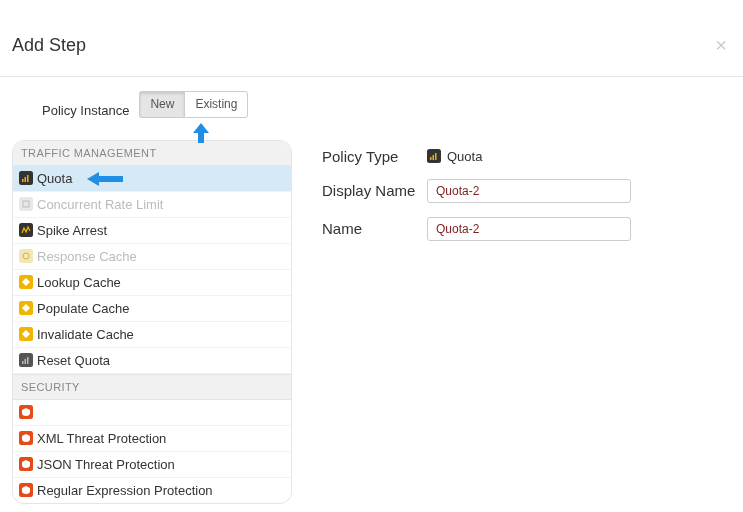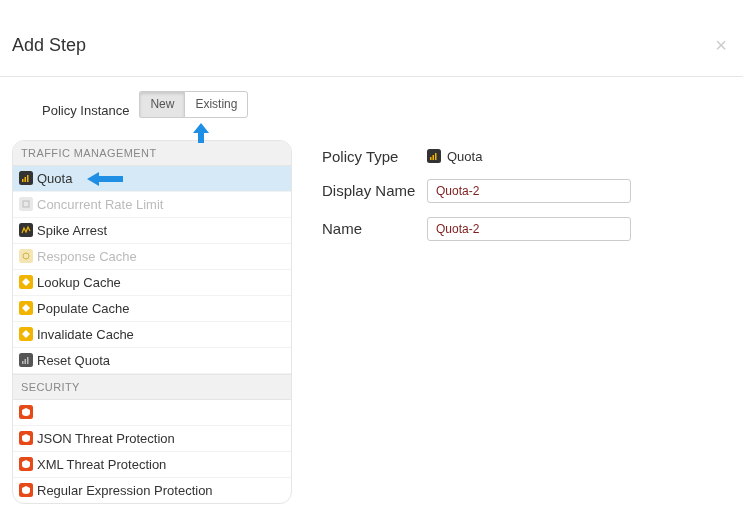--- a/index.html
+++ b/index.html
@@ -319,30 +319,30 @@
               </svg>
           </span>
         </div>
 
         <div class="list-item">
           <span class="p-icon icon-sec">
             <svg width="10" height="10">
                 <path d="M5 1 L9 3 L9 6 Q9 9 5 9 Q1 9 1 6 L1 3 Z" fill="#fff"></path>
               </svg>
           </span>
+          <span>XML Threat Protection</span>
+        </div>
+
+        <div class="list-item">
+          <span class="p-icon icon-sec">
+            <svg width="10" height="10">
+                <path d="M5 1 L9 3 L9 6 Q9 9 5 9 Q1 9 1 6 L1 3 Z" fill="#fff"></path>
+              </svg>
+          </span>
           <span>JSON Threat Protection</span>
-        </div>
-
-        <div class="list-item">
-          <span class="p-icon icon-sec">
-            <svg width="10" height="10">
-                <path d="M5 1 L9 3 L9 6 Q9 9 5 9 Q1 9 1 6 L1 3 Z" fill="#fff"></path>
-              </svg>
-          </span>
-          <span>XML Threat Protection</span>
         </div>
 
         <div class="list-item">
           <span class="p-icon icon-sec">
             <svg width="10" height="10">
                 <path d="M5 1 L9 3 L9 6 Q9 9 5 9 Q1 9 1 6 L1 3 Z" fill="#fff"></path>
               </svg>
           </span>
           <span>Regular Expression Protection</span>
         </div>

